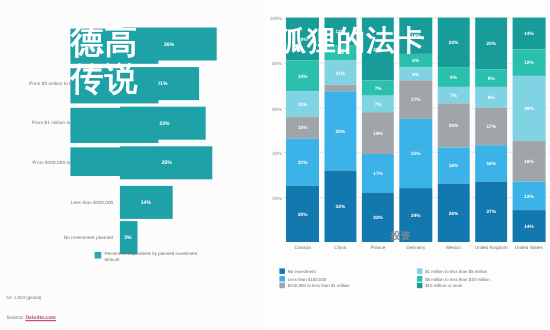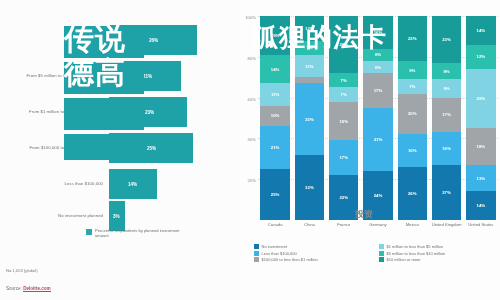--- a/index.html
+++ b/index.html
@@ -425,21 +425,21 @@
         </div>
       </div>
   </div>
 
   <div class="wm-block" style="left:64px;top:26px;width:80px;height:32px;"></div>
   <div class="wm-block" style="left:64px;top:62px;width:80px;height:32px;"></div>
   <div class="wm-block" style="left:64px;top:98px;width:80px;height:32px;"></div>
   <div class="wm-block" style="left:64px;top:134px;width:80px;height:26px;"></div>
 
   <div class="wm wm-line1">
+    <div>德高</div>
     <div>传说</div>
-    <div>德高</div>
   </div>
 
   <div class="wm wm-right">狐狸的法卡</div>
 
   <div class="wm-bottom">投资</div>
 
 </div>
 
 </body></html>

